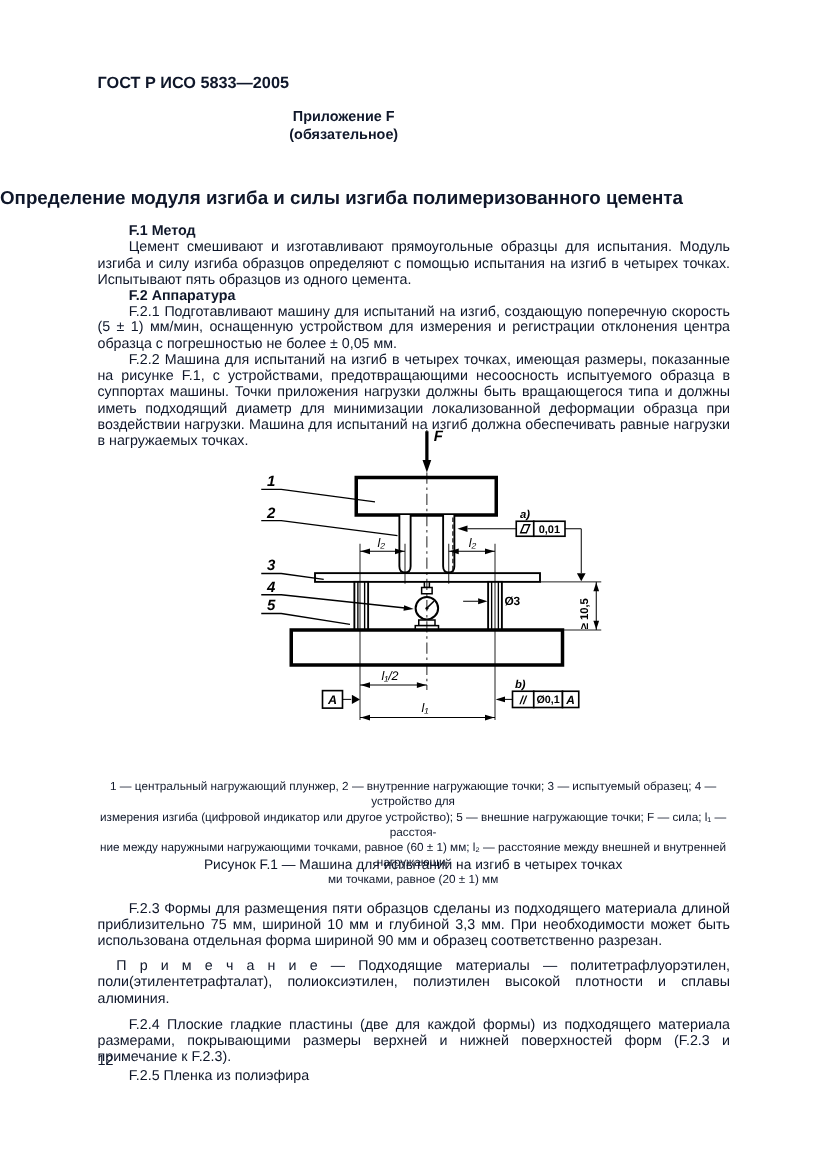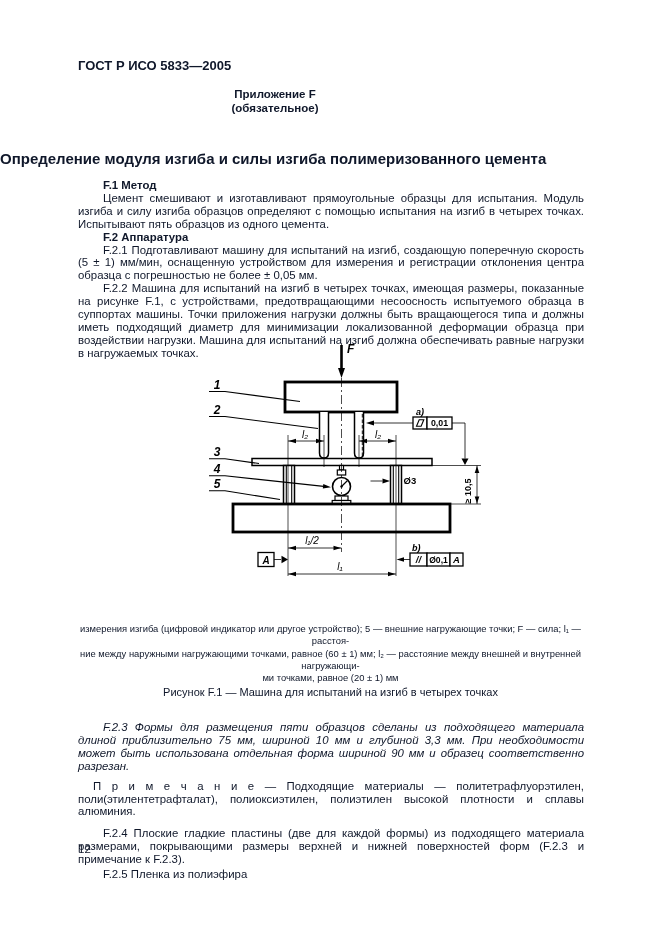--- a/index.html
+++ b/index.html
@@ -12,21 +12,21 @@
   .appendix{position:absolute;top:88px;left:0;width:550px;text-align:center;
     font-size:11.5px;font-weight:bold;line-height:13.5px;}
   .doc-title{position:absolute;top:150px;left:0;width:661px;
     font-size:15px;font-weight:bold;}
   .body-col{position:absolute;left:78px;width:506px;font-size:11.4px;line-height:12.9px;
     text-align:justify;}
   .body-1{top:164px;margin-top:15px;}
   .body-2{top:721px;}
   .body-col p{margin:0;text-indent:25px;}
   .body-col p.hdr{font-weight:bold;}
-  .body-2 p.f23{margin-bottom:7px;font-style:italic;}
+  .body-2 p.f23{margin-bottom:7px;}
   .body-2 p.note{margin-bottom:9px;text-indent:15px;}
   .body-2 p.f24{margin-bottom:2px;}
   .fig{position:absolute;top:340px;left:140px;width:440px;height:246px;}
   .fn-block{position:absolute;top:582px;left:78px;width:506px;font-size:10.8px;line-height:13.8px;}
   .fn-rule{width:58px;border-top:1.3px solid #000;margin-bottom:3px;}
   .fn-line{text-indent:12px;}
   .fn-line sup{font-style:italic;font-size:8px;}
   .legend{position:absolute;top:623px;left:63px;width:535px;text-align:center;
     font-size:9.4px;line-height:12.3px;}
   .fig-caption{position:absolute;top:686px;left:0;width:661px;text-align:center;font-size:11px;}
@@ -155,20 +155,21 @@
     <path d="M69 135.8 H85 L186 146.6" fill="none" stroke="#000" stroke-width="1.1"></path>
     <polygon points="191,147.2 183.3,144.1 182.8,148.6" fill="#000"></polygon>
     <text x="77" y="133.3" font-size="12" font-weight="bold" font-style="italic" text-anchor="middle">4</text>
     <path d="M69 150.8 H85 L140 159.5" fill="none" stroke="#000" stroke-width="1.1"></path>
     <text x="77" y="148.3" font-size="12" font-weight="bold" font-style="italic" text-anchor="middle">5</text>
   </svg>
   </div>
 
 
   <div class="legend">
+    <div>1 — центральный нагружающий плунжер, 2 — внутренние нагружающие точки; 3 — испытуемый образец; 4 — устройство для</div>
     <div>измерения изгиба (цифровой индикатор или другое устройство);  5 — внешние нагружающие точки; F — сила; l₁ —  расстоя-</div>
     <div>ние между наружными нагружающими точками, равное (60 ± 1) мм; l₂ — расстояние между внешней и внутренней нагружающи-</div>
     <div>ми точками, равное (20 ± 1) мм</div>
   </div>
 
   <div class="fig-caption">Рисунок F.1 — Машина для испытаний на изгиб в четырех точках</div>
 
   <div class="body-col body-2">
     <p class="f23">F.2.3 Формы для размещения пяти образцов сделаны из подходящего материала  длиной приблизительно 75 мм, шириной 10 мм и глубиной 3,3 мм. При необходимости может быть использована отдельная форма шириной 90 мм и образец соответственно разрезан.</p>
     <p class="note">П р и м е ч а н и е — Подходящие материалы — политетрафлуорэтилен, поли(этилентетрафталат), полиоксиэтилен, полиэтилен высокой плотности и сплавы алюминия.</p>

